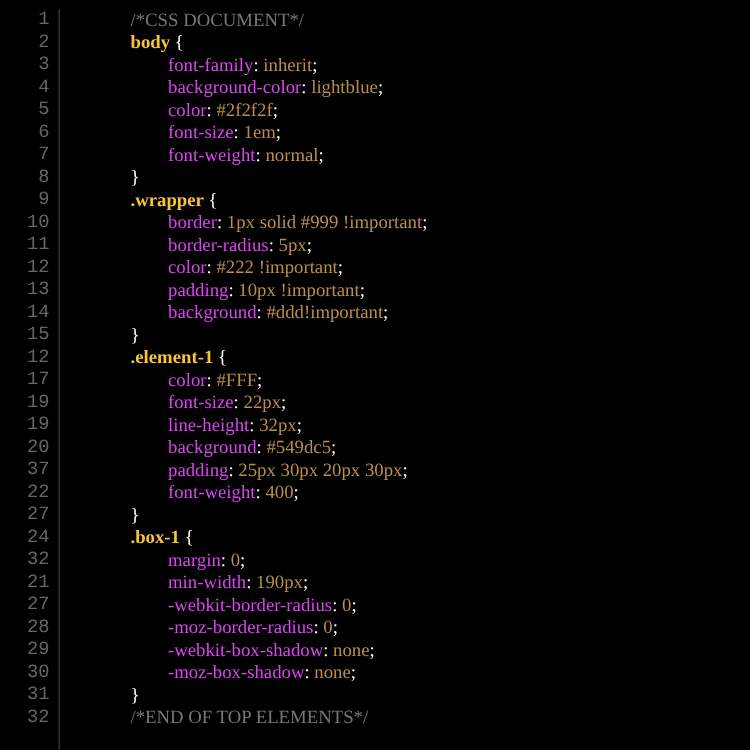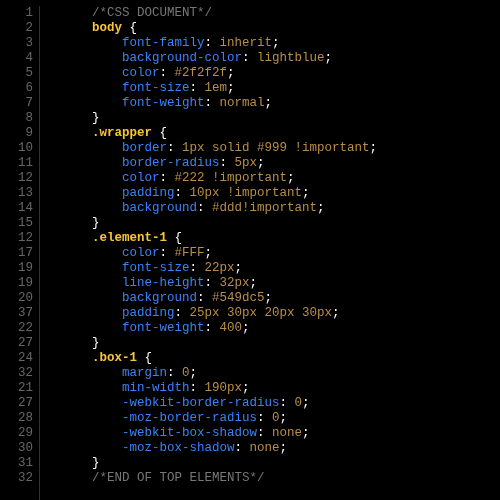--- a/index.html
+++ b/index.html
@@ -23,25 +23,25 @@
       padding-right: 6px;
       color: #666666;
       user-select: none;
       border-right: 1px solid #3a3318;
     }
     .gutter div { height: 15px; }
     .code {
       padding-left: 22px;
       white-space: pre;
     }
-    .line { height: 15px; }
+    .line { height: 15px; font-family: Liberation Serif, serif; }
     .comment  { color: #777777; }
     .selector { color: #f9c43a; font-weight: bold; }
     .brace    { color: #ffffff; }
-    .prop     { color: #3b82f6; }
+    .prop     { color: #d946ef; }
     .colon    { color: #ffffff; }
     .value    { color: #b98e4a; }
     .punct    { color: #ffffff; }
     .ind1 { display:inline-block; width: 4ch; }
     .ind2 { display:inline-block; width: 8ch; }
   </style>
 </head>
 <body>
 
 <div class="editor">

